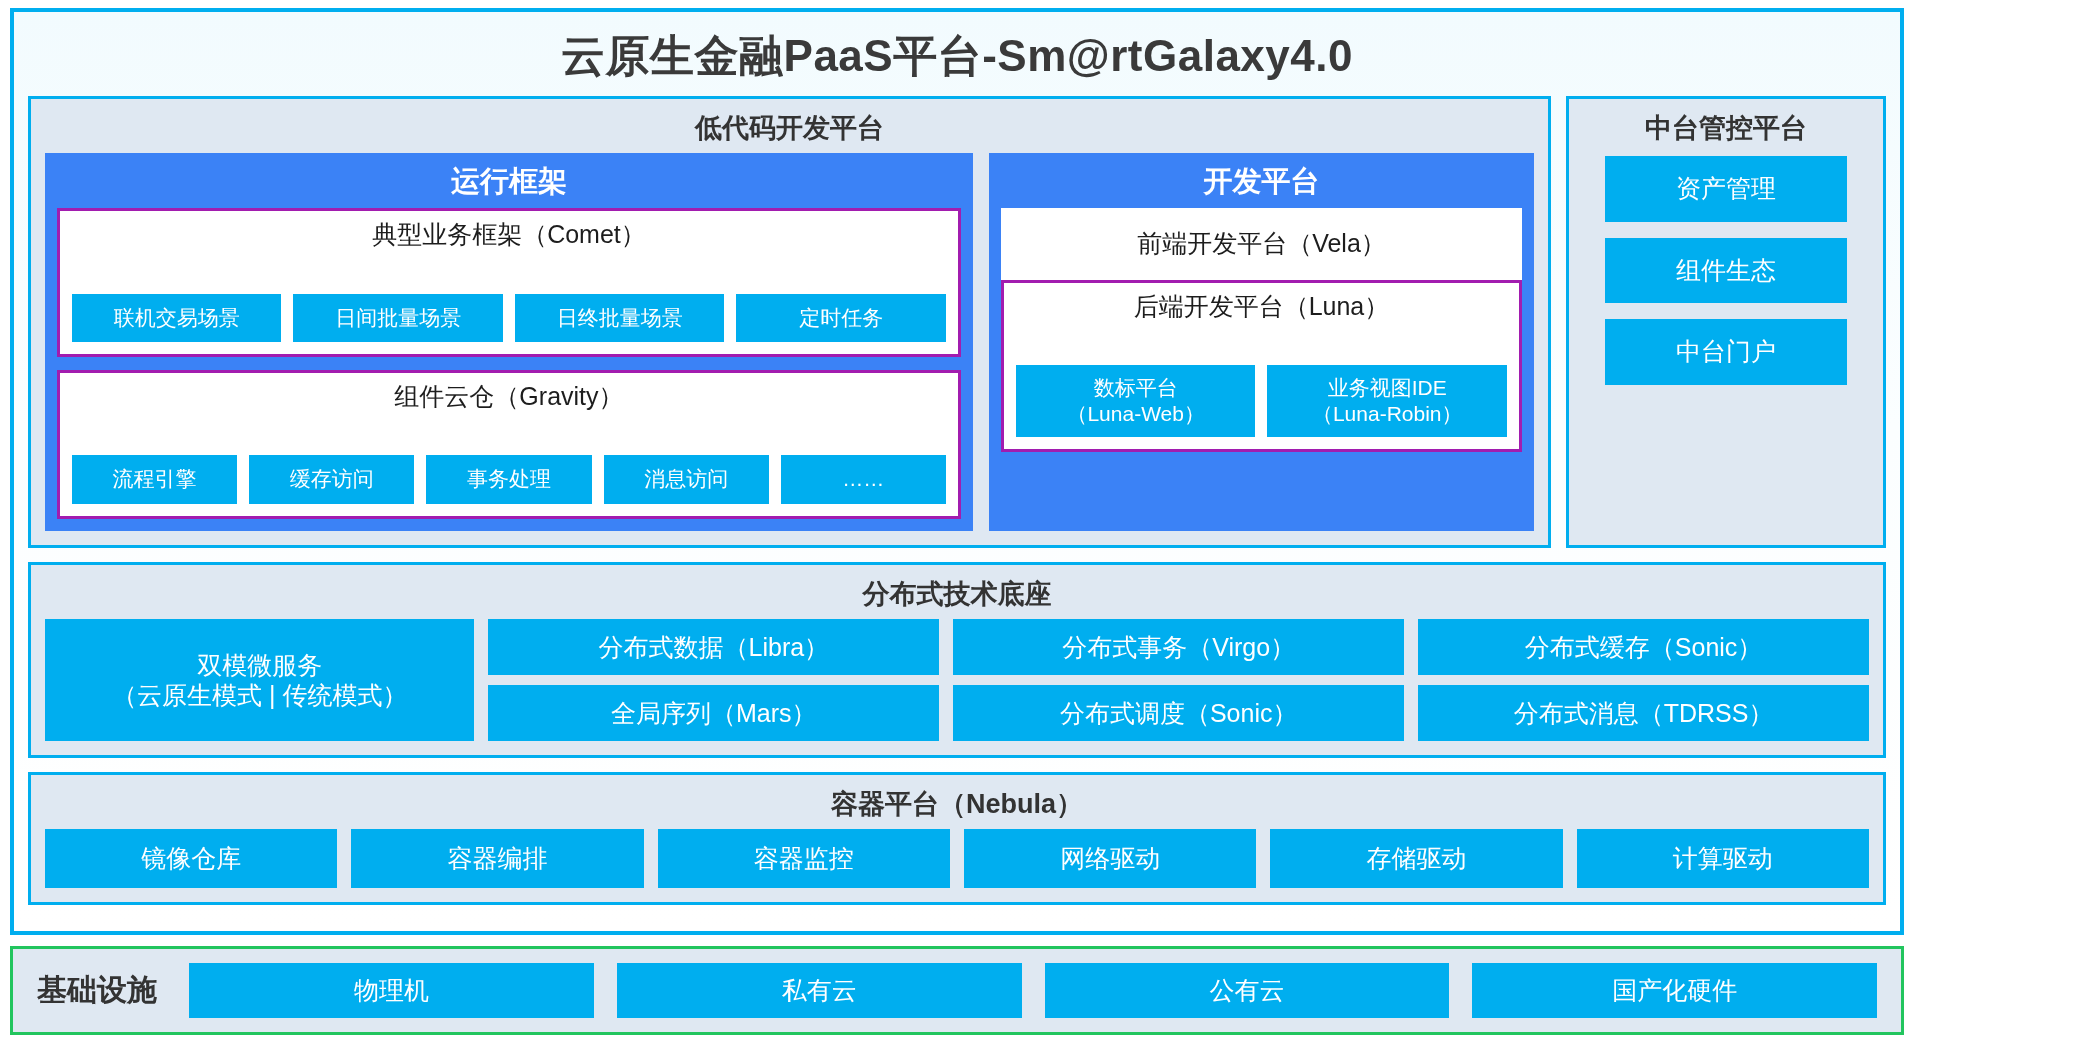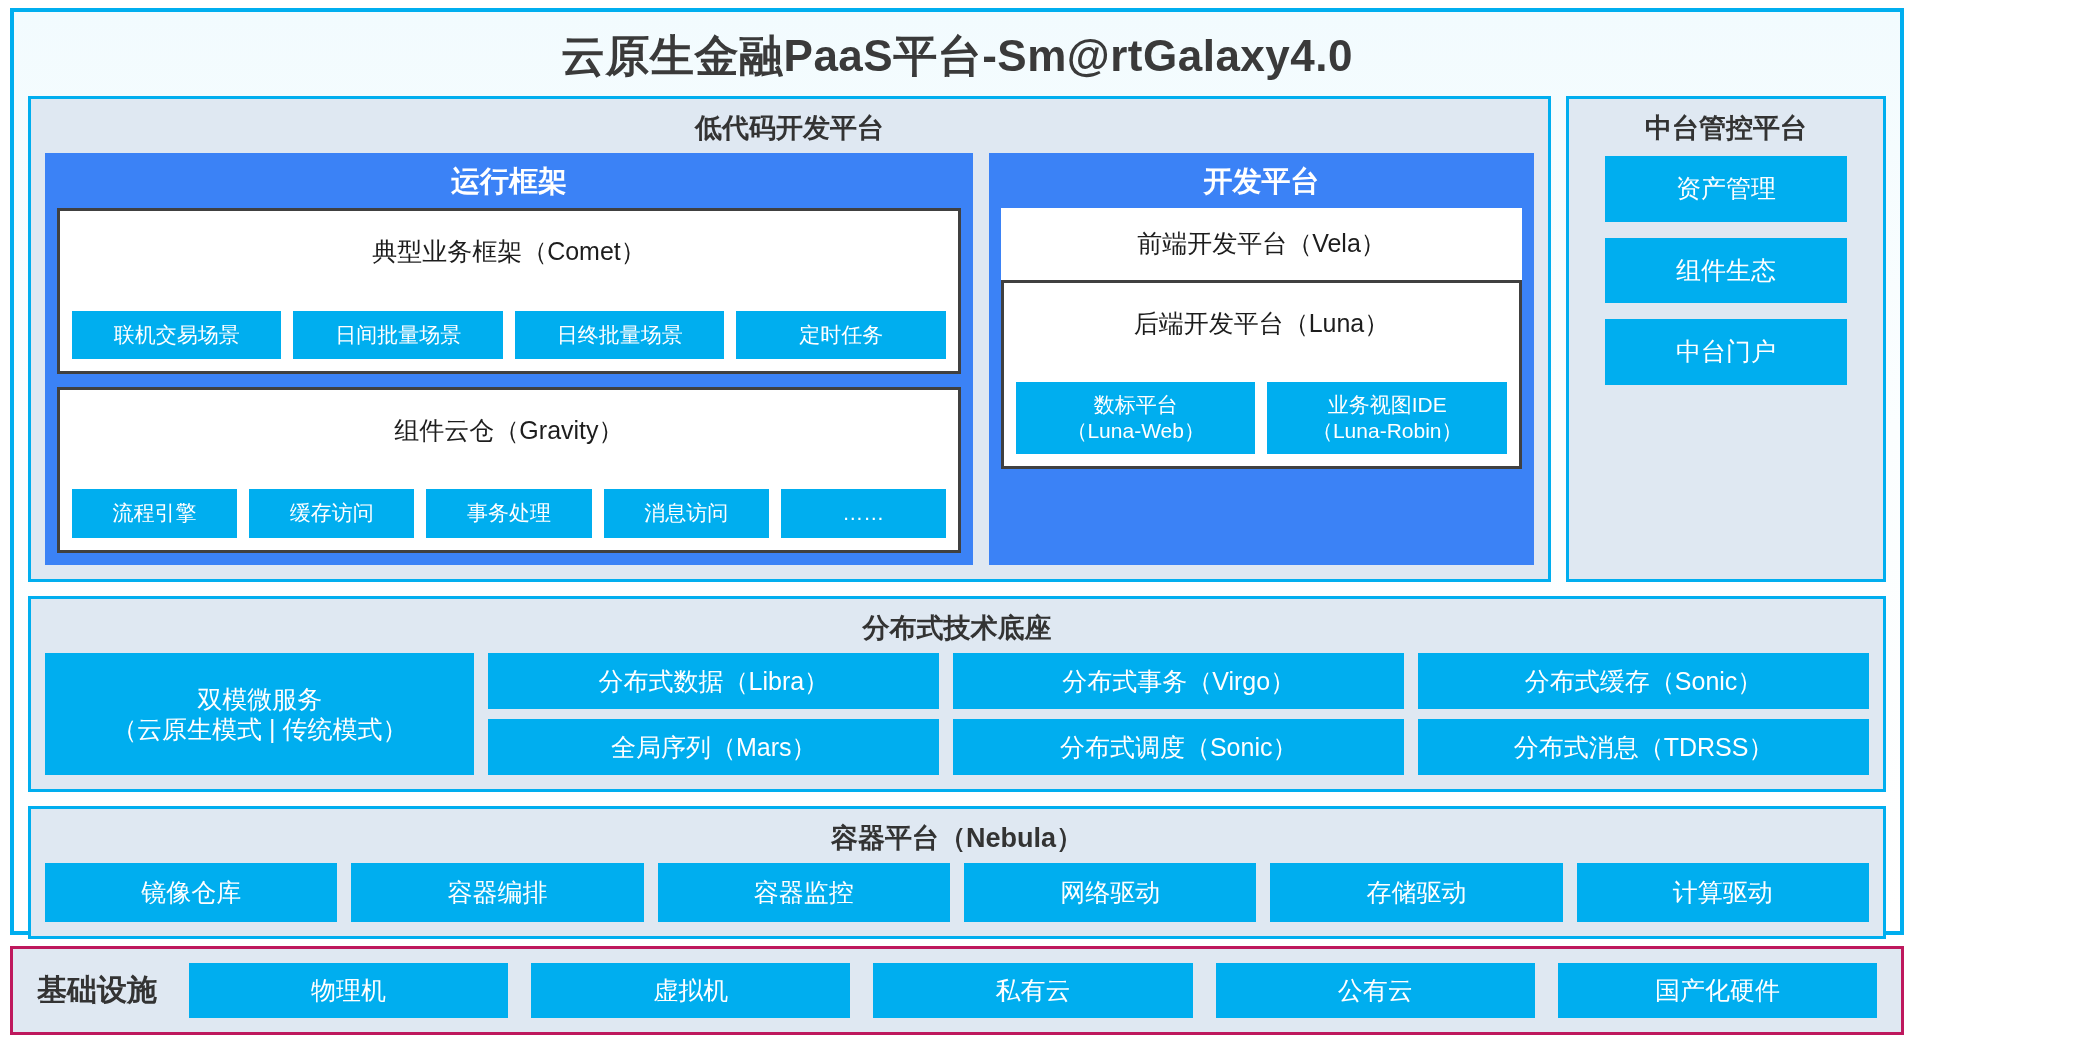--- a/index.html
+++ b/index.html
@@ -100,22 +100,22 @@
     font-size: 29px;
     font-weight: 700;
     color: #ffffff;
     padding: 5px 0 10px 0;
     line-height: 1.1;
   }
 
   
   .white-box {
     background: #ffffff;
-    border: 3px solid #404040;
-    padding: 25px 12px 12px 12px;
+    border: 3px solid #a21caf;
+    padding: 8px 12px 12px 12px;
     display: flex;
     flex-direction: column;
   }
   .white-box + .white-box { margin-top: 13px; }
 
   .white-box-title {
     text-align: center;
     font-size: 25px;
     color: #1d1d1d;
     padding: 2px 0 9px 0;
@@ -201,21 +201,21 @@
     font-size: 25px;
     text-align: center;
     padding: 16px 4px;
     flex: 1 1 0;
     line-height: 1.1;
   }
 
   
   .infra-bar {
     flex: 0 0 auto;
-    border: 3px solid #be185d;
+    border: 3px solid #22c55e;
     background: #dfe8f2;
     display: flex;
     align-items: center;
     gap: 26px;
     padding: 14px 24px;
   }
   .infra-label {
     font-size: 30px;
     font-weight: 700;
     color: #333333;
@@ -351,20 +351,19 @@
         </div>
       </div>
 
     </div>
   </div>
 
   <div class="infra-bar">
     <div class="infra-label">基础设施</div>
     <div class="infra-items">
       <div class="infra-cell">物理机</div>
-      <div class="infra-cell">虚拟机</div>
       <div class="infra-cell">私有云</div>
       <div class="infra-cell">公有云</div>
       <div class="infra-cell">国产化硬件</div>
     </div>
   </div>
 
 </div>
 
 </body></html>

